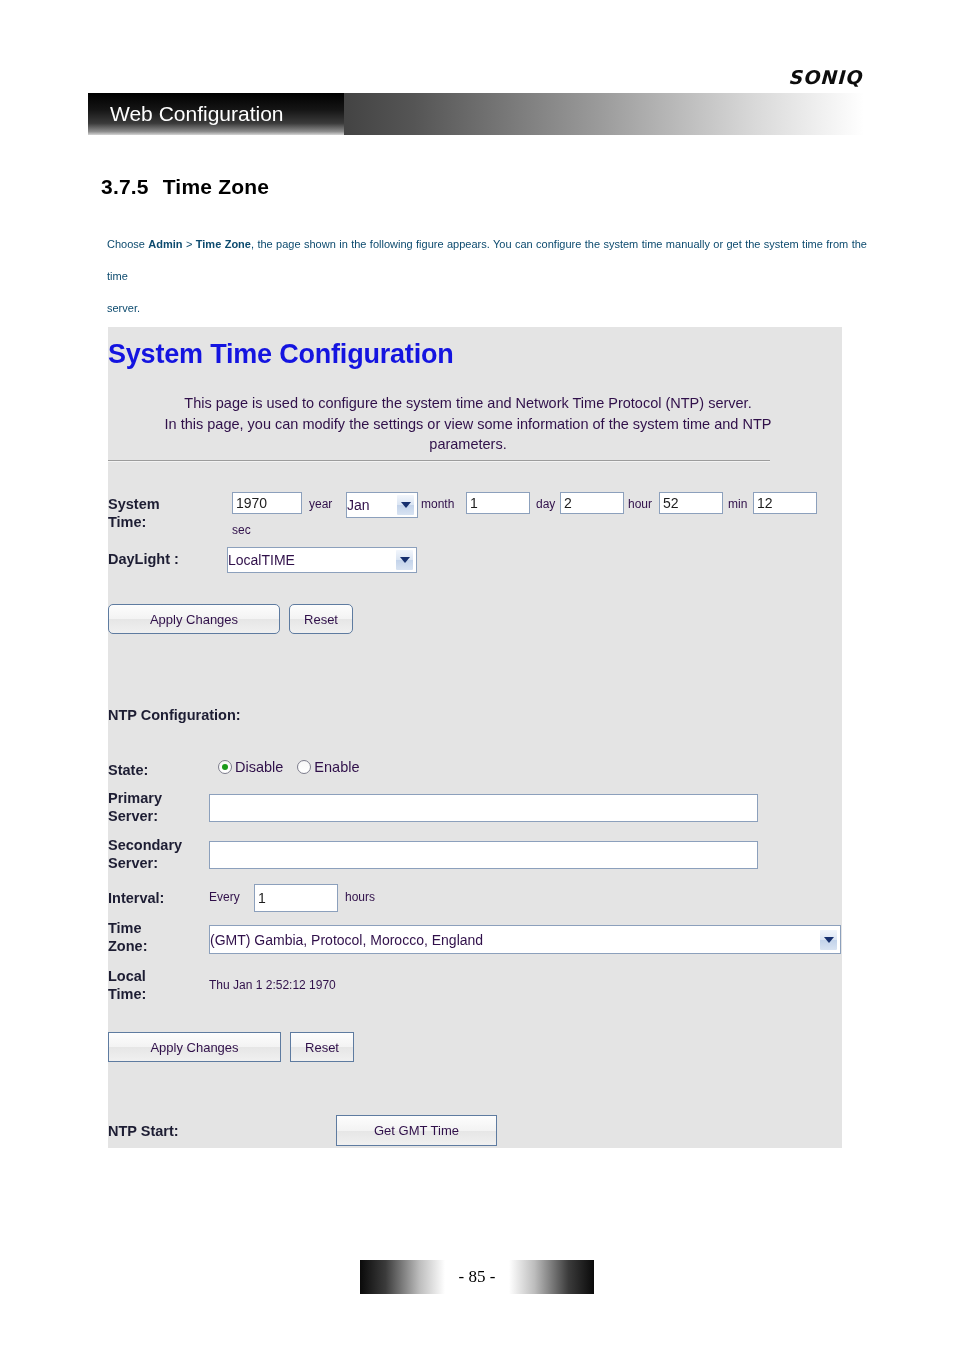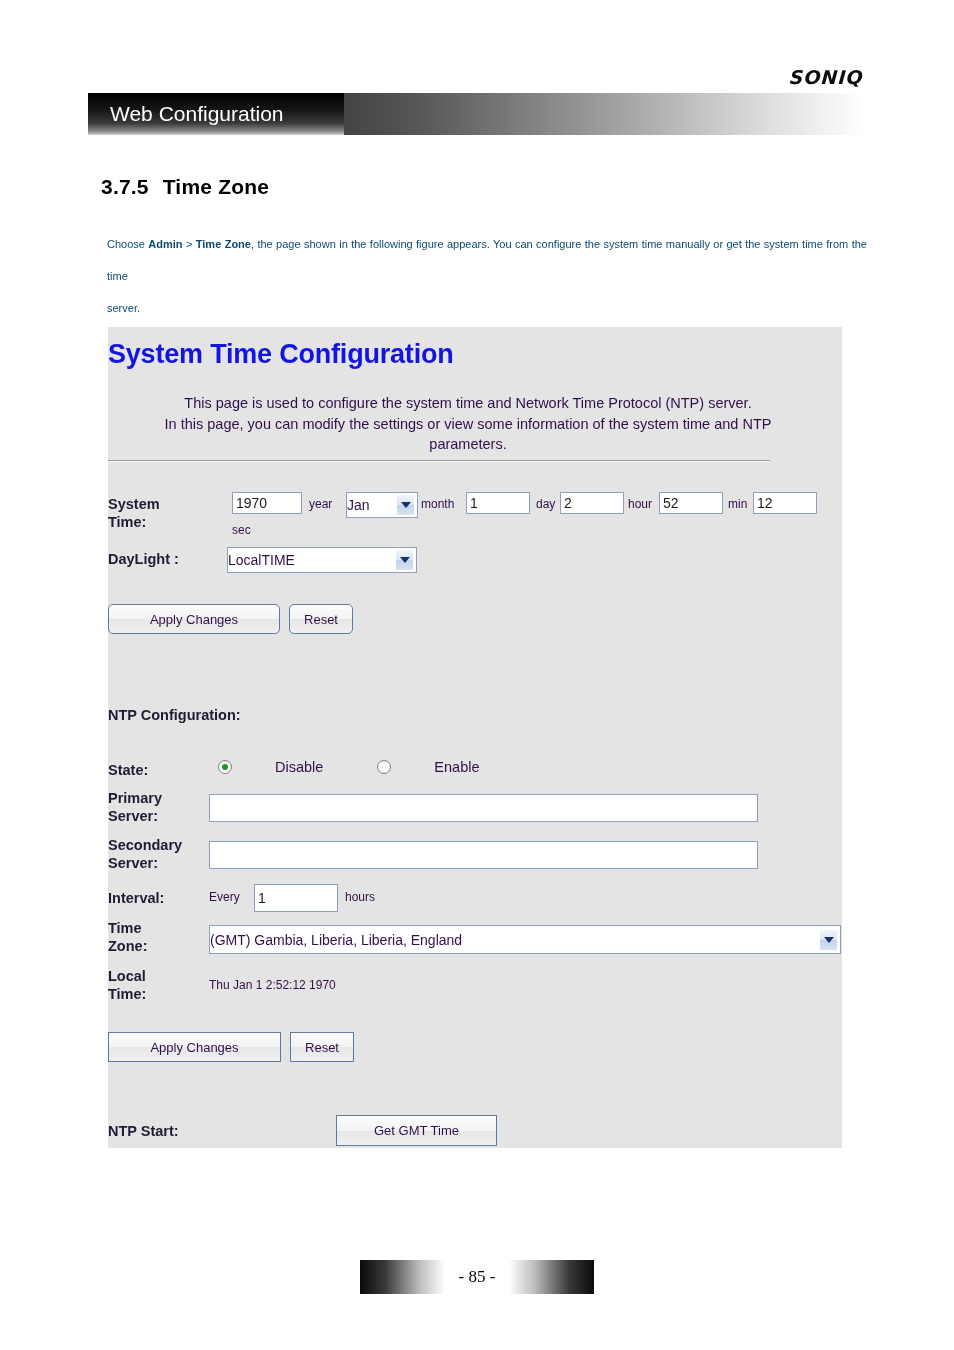--- a/index.html
+++ b/index.html
@@ -179,21 +179,21 @@
     font-size: 13px;
     color: #30104a;
     display: flex;
     align-items: center;
     justify-content: center;
     font-family: "Liberation Sans", sans-serif;
   }
   .btn.rounded { border-radius: 5px; }
 
   
-  .radio-wrap { position: absolute; display: flex; align-items: center; gap: 40px; }
+  .radio-wrap { position: absolute; display: flex; align-items: center; }
   .radio {
     width: 14px; height: 14px;
     border-radius: 50%;
     border: 1px solid #7d7d8c;
     background: linear-gradient(to bottom, #f7f7f7, #ffffff);
     display: inline-flex;
     align-items: center;
     justify-content: center;
     margin-right: 3px;
   }
@@ -326,21 +326,21 @@
   <div class="lbl" style="position:absolute;top:562px;left:0px;">Interval:</div>
   <span class="txt" style="position:absolute;top:563px;left:101px;">Every</span>
   <input class="tin" style="position: absolute; top: 557px; left: 146px; width: 84px; height: 28px;" value="1">
   <span class="txt" style="position:absolute;top:563px;left:237px;">hours</span>
 
   <div class="lbl" style="position:absolute;top:592px;left:0px;width:110px;">
     <div>Time</div>
     <div>Zone:</div>
   </div>
   <div class="sel" style="top:598px;left:101px;width:632px;height:29px;">
-    <span class="selval">(GMT) Gambia, Liberia, Liberia, England</span>
+    <span class="selval">(GMT) Gambia, Protocol, Morocco, England</span>
     <span class="arrow"></span>
   </div>
 
   <div class="lbl" style="position:absolute;top:640px;left:0px;width:110px;">
     <div>Local</div>
     <div>Time:</div>
   </div>
   <span class="txt" style="position:absolute;top:651px;left:101px;">Thu Jan 1 2:52:12 1970</span>
 
   <div class="btn" style="top:705px;left:0px;width:173px;">Apply Changes</div>

